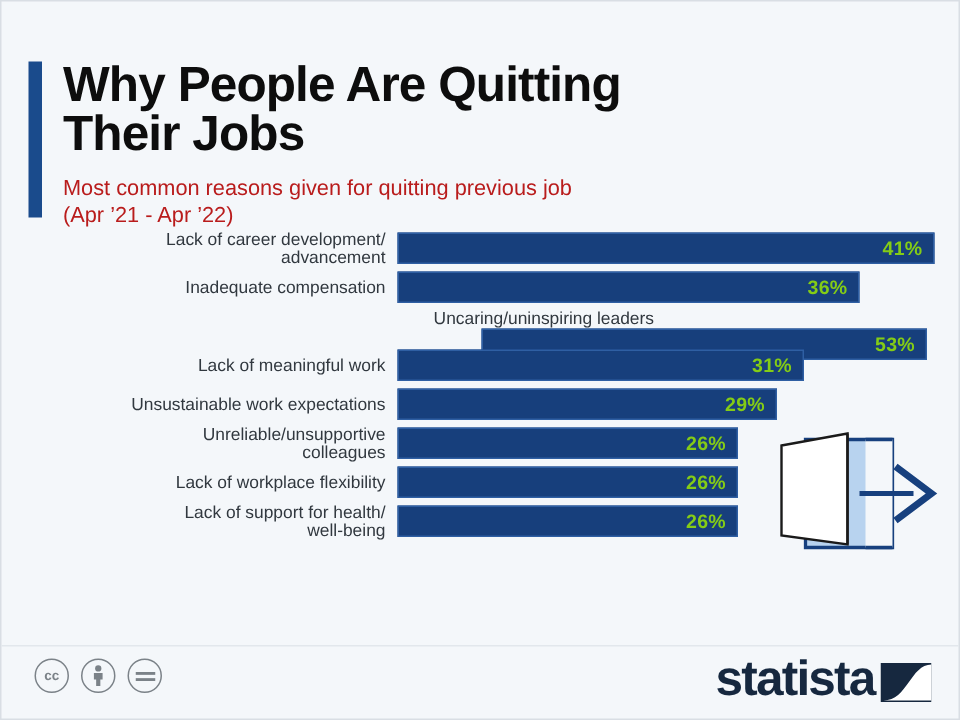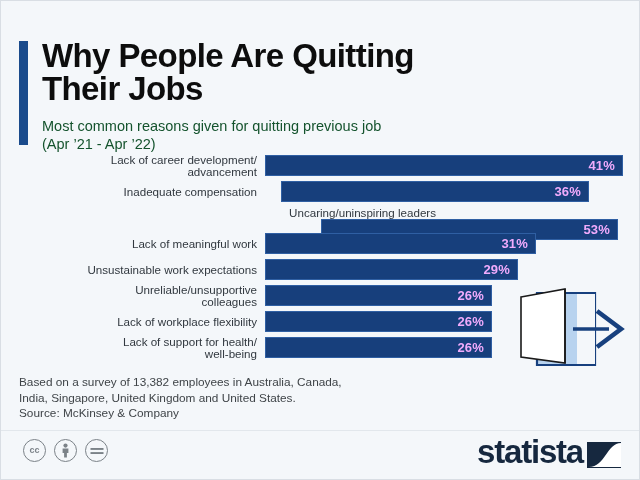--- a/index.html
+++ b/index.html
@@ -28,21 +28,21 @@
   .title{
     font-size:33px;line-height:33px;
     font-weight:bold;color:#0d0d0d;
     letter-spacing:-0.6px;
     margin:0;padding:0;
     white-space:pre-line;
   }
   .subtitle{
     margin-top:12px;
     font-size:14.5px;line-height:18px;
-    color:#14532d;
+    color:#b91c1c;
     white-space:pre-line;
   }
 
   
   .chart{position:absolute;left:18px;top:150px;width:604px;height:218px;}
   .row{
     position:absolute;left:0;width:604px;height:21px;
     display:flex;align-items:center;
   }
   .cat-label{
@@ -56,21 +56,21 @@
   }
   .bar-wrap{position:relative;height:21px;flex:1;}
   .bar{
     position:absolute;left:0;top:0;height:21px;
     background:#173f7c;
     border:1px solid #2f5fa3;
     box-sizing:border-box;
     display:flex;align-items:center;justify-content:flex-end;
   }
   .bar-value{
-    color:#f0abfc;
+    color:#84cc16;
     font-size:13px;
     font-weight:bold;
     padding-right:7px;
     letter-spacing:0.2px;
   }
 
   
   .door-icon{position:absolute;left:516px;top:286px;width:112px;height:84px;}
 
   
@@ -122,21 +122,21 @@
   <div class="chart">
       <div class="row" style="top: 4px;">
         <div class="cat-label">Lack of career development/
 advancement</div>
         <div class="bar-wrap">
           <div class="bar" style="width: 358px;">
             <span class="bar-value">41%</span>
           </div>
         </div>
       </div>
-      <div class="row" style="top: 30px; gap: 16px;">
+      <div class="row" style="top: 30px;">
         <div class="cat-label">Inadequate compensation</div>
         <div class="bar-wrap">
           <div class="bar" style="width: 308px;">
             <span class="bar-value">36%</span>
           </div>
         </div>
       </div>
       <div class="row" style="top: 56px; flex-direction: column;">
         <div class="cat-label">Uncaring/uninspiring leaders</div>
         <div class="bar-wrap">
@@ -194,23 +194,20 @@
       <path d="M20 6 H78 V78 H20 Z" fill="#b8d3ef" stroke="#17407e" stroke-width="2.2"></path>
       <rect x="60" y="6" width="18" height="72" fill="#f4f7fa" stroke="none"></rect>
       <path d="M60 6 H78 M60 78 H78" stroke="#17407e" stroke-width="2.2" fill="none"></path>
       <path d="M4 10 L48 2 L48 76 L4 70 Z" fill="#ffffff" stroke="#1a1a1a" stroke-width="1.6"></path>
       <path d="M48 2 L48 76" stroke="#1a1a1a" stroke-width="1.6" fill="none"></path>
       <path d="M56 42 H92" stroke="#17407e" stroke-width="3.4" fill="none"></path>
       <path d="M80 24 L104 42 L80 60" fill="none" stroke="#17407e" stroke-width="4.6" stroke-linejoin="miter" stroke-linecap="butt"></path>
     </svg>
   </div>
 
-  <div class="footnote">Based on a survey of 13,382 employees in Australia, Canada,
-India, Singapore, United Kingdom and United States.
-Source: McKinsey &amp; Company</div>
 
   <div class="footer-bar">
     <div class="cc-icons">
       <div class="cc-badge">
         <span>cc</span>
       </div>
       <div class="cc-badge">
         <svg width="13" height="15" viewBox="0 0 13 15" xmlns="http://www.w3.org/2000/svg">
           <circle cx="6.5" cy="2.6" r="2.1" fill="#7b8288"></circle>
           <path d="M3.6 5.6 H9.4 V10 H7.9 V14.4 H5.1 V10 H3.6 Z" fill="#7b8288"></path>

